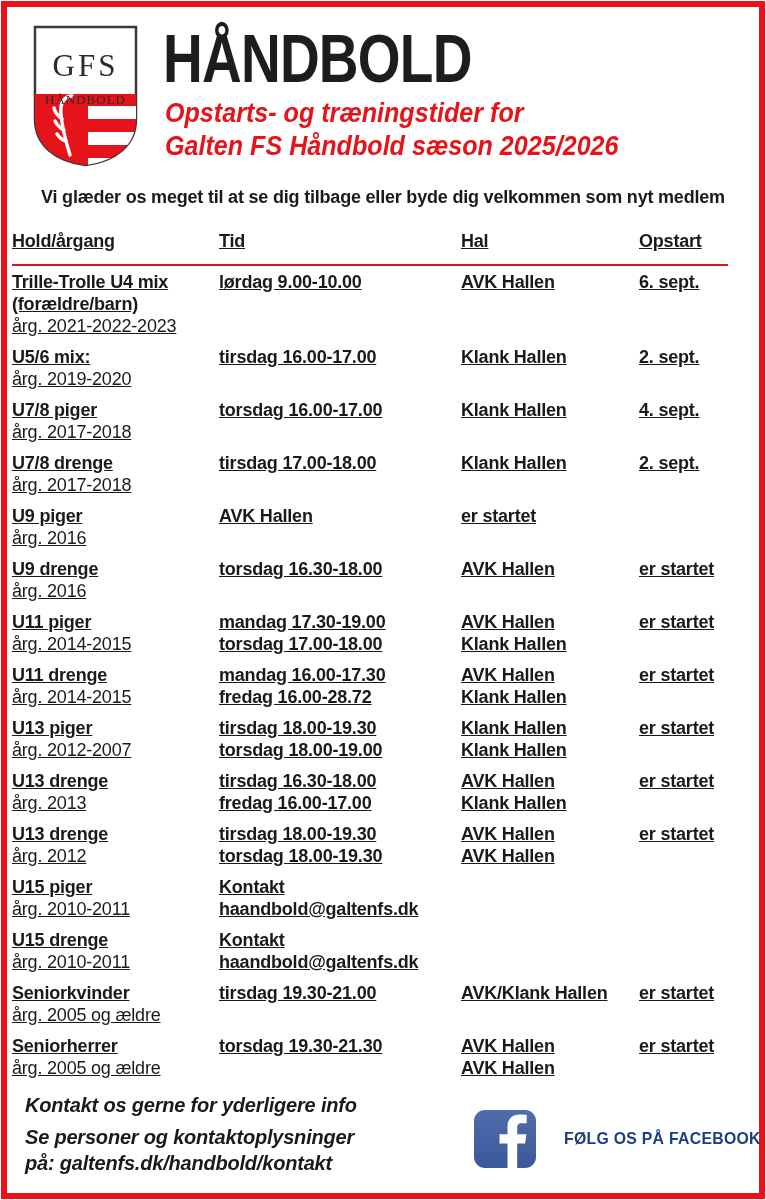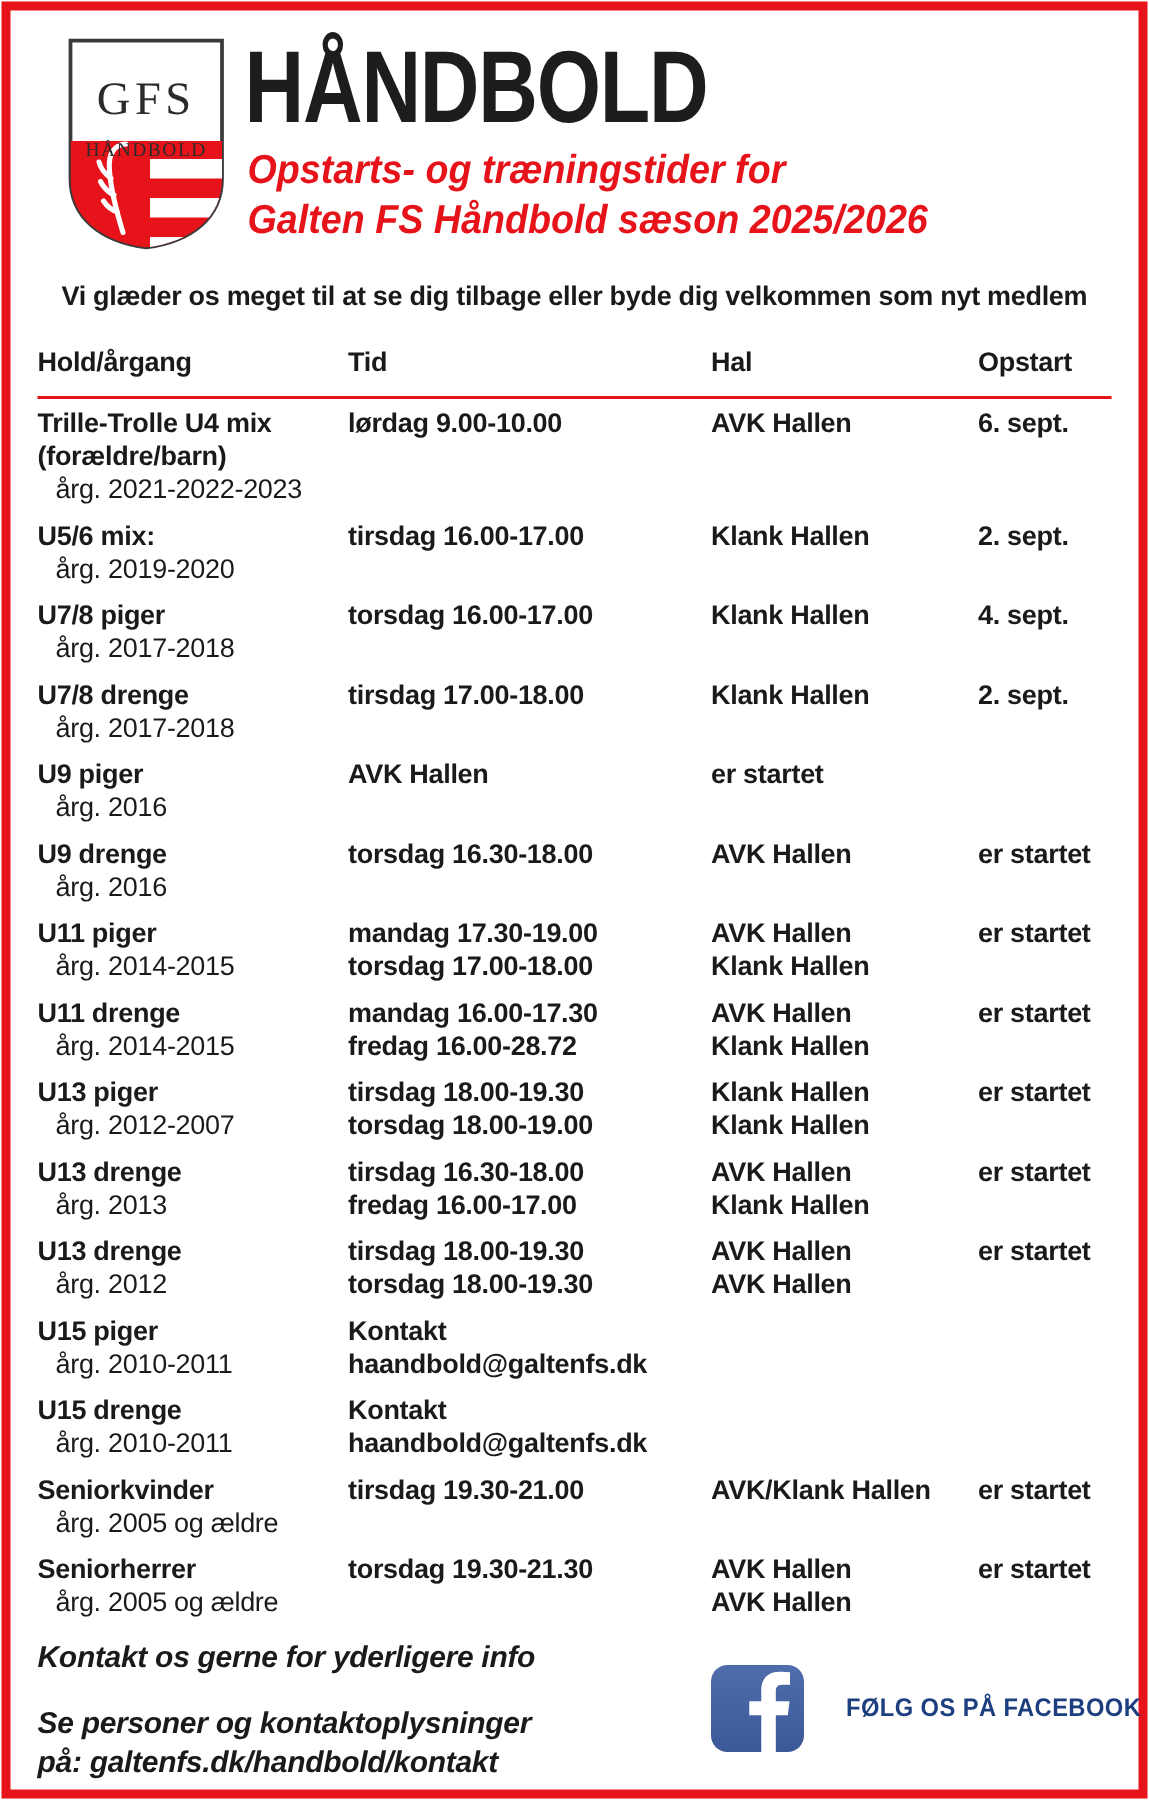--- a/index.html
+++ b/index.html
@@ -12,54 +12,54 @@
   *{margin:0;padding:0;box-sizing:border-box;}
   html,body{background:#ffffff;}
   body{font-family:"Liberation Sans","DejaVu Sans",sans-serif;color:var(--ink);}
   .page{
     position:relative;width:766px;height:1200px;background:#ffffff;overflow:hidden;
   }
   .frame{
     position:absolute;inset:1px;border:6px solid var(--red);pointer-events:none;
   }
   
-  .logo{position:absolute;left:42px;top:24px;width:111px;height:146px;}
+  .logo{position:absolute;left:30px;top:24px;width:111px;height:146px;}
   .title{
     position:absolute;left:163px;top:22px;
     font-size:68px;font-weight:bold;line-height:72px;letter-spacing:-1px;
     transform:scaleX(0.81);transform-origin:left top;color:#1d1d1b;white-space:nowrap;
   }
   .subtitle{
     position:absolute;left:165px;top:97px;
     color:var(--red);font-weight:bold;font-style:italic;
     font-size:27px;line-height:33px;
     transform:scaleX(0.93);transform-origin:left top;white-space:nowrap;
   }
   .intro{
     position:absolute;left:25px;top:187px;width:730px;
     font-size:18px;font-weight:bold;letter-spacing:-0.2px;white-space:nowrap;margin-left:16px;
   }
   
-  .table{position:absolute;left:25px;top:230px;width:716px;}
+  .table{position:absolute;left:12px;top:230px;width:716px;text-decoration:underline;}
   .thead,.row{
     display:grid;grid-template-columns:207px 242px 178px 1fr;
     font-size:18px;line-height:22px;letter-spacing:-0.2px;
   }
   .thead{font-weight:bold;}
   .rule{height:2px;background:var(--red);margin:12px 0 5px 0;}
   .row{margin-bottom:9px;}
   .b{font-weight:bold;}
-  .p{font-weight:normal;margin-left:12px;}
+  .p{font-weight:normal;}
   
   .footer{
     position:absolute;left:25px;top:1092px;
     font-size:20px;font-weight:bold;font-style:italic;line-height:26px;
     letter-spacing:-0.2px;
   }
-  .footer .para2{margin-top:18px;}
+  .footer .para2{margin-top:6px;}
   .fb-badge{
     position:absolute;left:474px;top:1110px;display:flex;align-items:center;gap:28px;
     cursor:pointer;
   }
   .fb-icon{width:62px;height:58px;display:block;}
   .fb-text{
     color:var(--fb-text);font-weight:bold;font-size:17px;letter-spacing:0.3px;
     transform:scaleX(0.93);transform-origin:left center;white-space:nowrap;
   }
   

